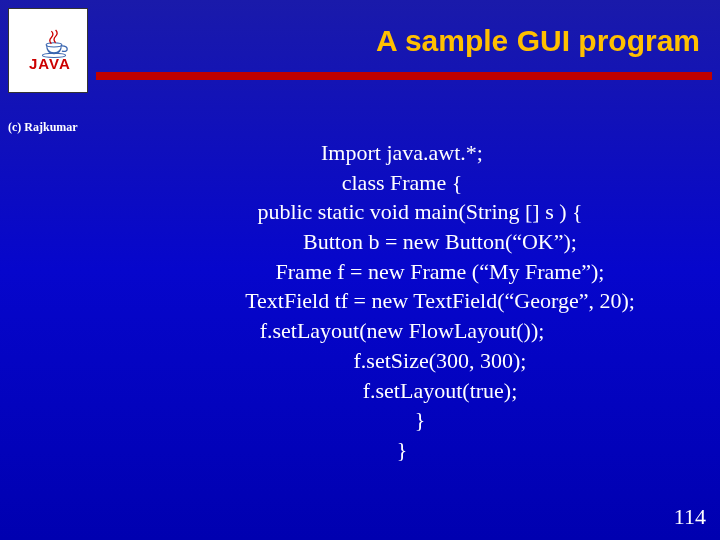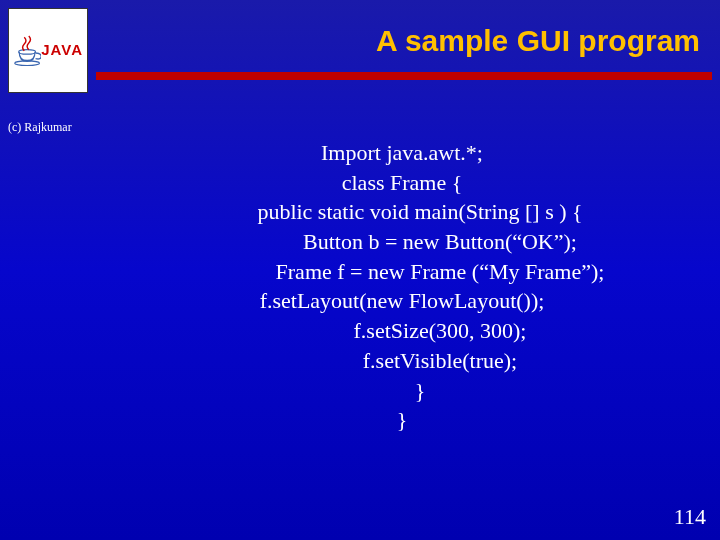--- a/index.html
+++ b/index.html
@@ -13,24 +13,23 @@
     }
     .logo-box {
       position: absolute;
       top: 8px;
       left: 8px;
       width: 80px;
       height: 85px;
       background: #fff;
       border: 1px solid #333;
       display: flex;
-      flex-direction: row;
-      align-items: center;
+      flex-direction: column;
       justify-content: center;
-      padding: 4px;
+      padding: 20px;
     }
     .logo-box svg { width: 50px; height: 55px; }
     .java-text {
       font-family: Arial, sans-serif;
       font-weight: bold;
       font-size: 15px;
       color: #c00;
       letter-spacing: 1px;
       margin-top: -3px;
     }
@@ -49,21 +48,21 @@
       left: 96px;
       right: 8px;
       height: 8px;
       background: #c00000;
     }
     .credit {
       position: absolute;
       top: 120px;
       left: 8px;
       font-family: "Times New Roman", serif;
-      font-weight: normal;
+      font-weight: bold;
       font-size: 12px;
       color: #fff;
     }
     .code-area {
       position: absolute;
       top: 138px;
       left: 104px;
       right: 20px;
       color: #fff;
       font-family: "Times New Roman", serif;
@@ -101,20 +100,21 @@
 <div class="title">A sample GUI program</div>
 <div class="redbar"></div>
 <div class="credit">(c) Rajkumar</div>
 
 <div class="code-area">
   <div class="c0">Import java.awt.*;</div>
   <div class="c0">class Frame {</div>
   <div class="c1">public static void main(String [] s ) {</div>
   <div class="c2">Button b = new Button(“OK”);</div>
   <div class="c2">Frame f = new  Frame (“My Frame”);</div>
+  <div class="c2">TextField tf = new TextField(“George”, 20);</div>
   <div class="c0">f.setLayout(new FlowLayout());</div>
   <div class="c2">f.setSize(300, 300);</div>
-  <div class="c2">f.setVisible(true);</div>
+  <div class="c2">f.setLayout(true);</div>
   <div class="c1">}</div>
   <div class="c0">}</div>
 </div>
 
 <div class="page-num">114</div>
 
 </body></html>

